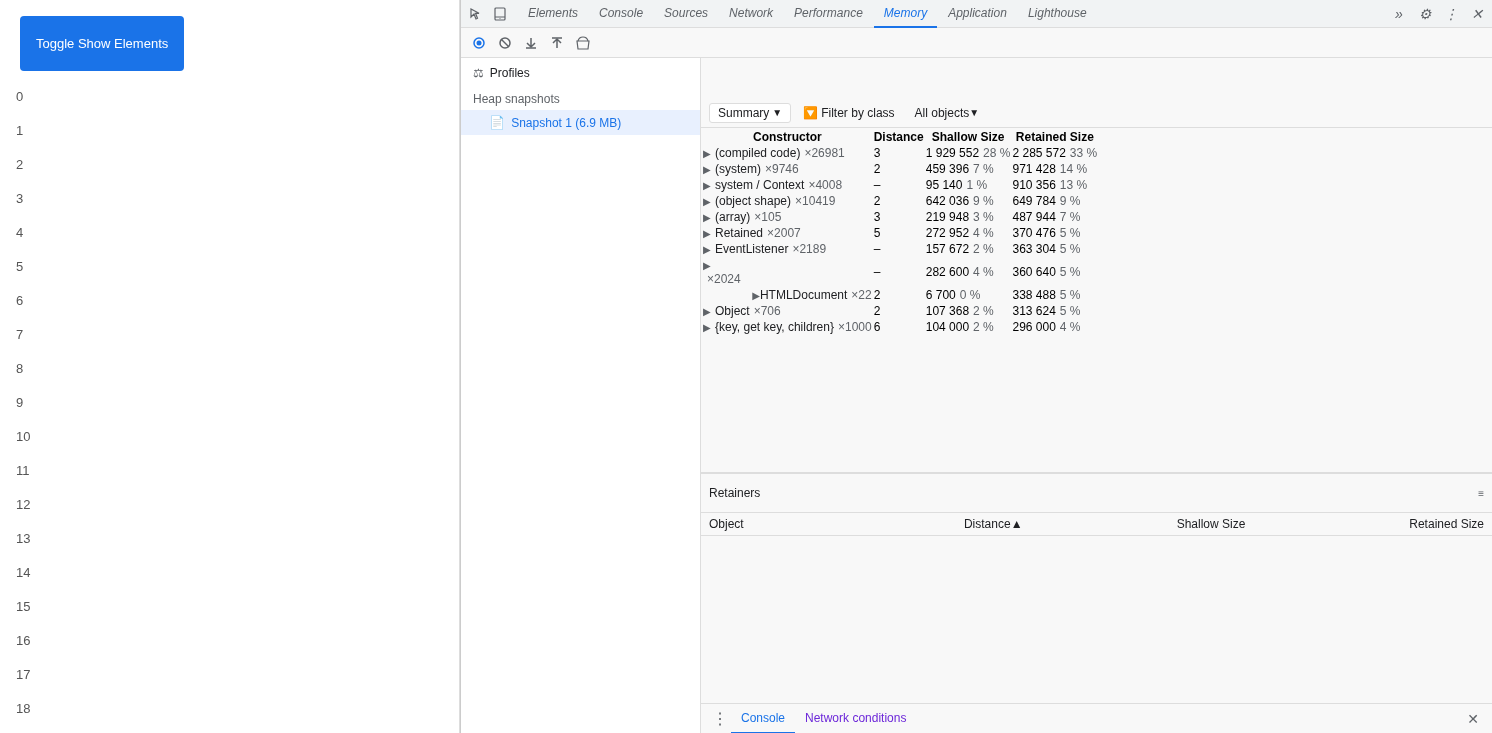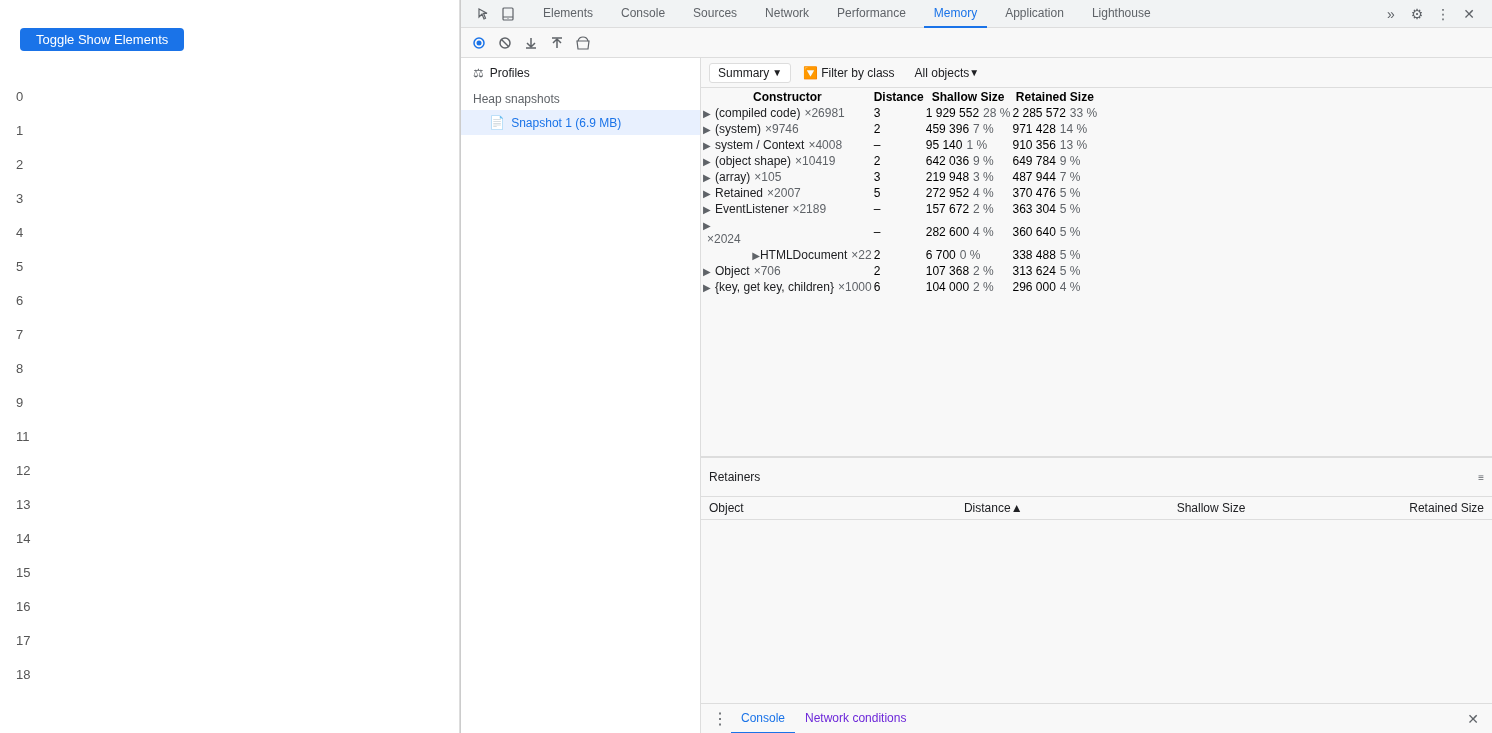--- a/index.html
+++ b/index.html
@@ -8,27 +8,27 @@
     
     .left-panel {
       width: 460px;
       border-right: 1px solid #ddd;
       display: flex;
       flex-direction: column;
       position: relative;
     }
     .toggle-btn {
       position: absolute;
-      top: 28px;
+      top: 16px;
       left: 20px;
       background: #1a73e8;
       color: #fff;
       border: none;
       border-radius: 4px;
-      padding: 4px 16px;
+      padding: 20px 16px;
       font-size: 13px;
       cursor: pointer;
       font-family: inherit;
     }
     .line-numbers {
       margin-top: 80px;
       padding-left: 16px;
       color: #555;
       line-height: 34px;
       font-size: 13px;
@@ -43,22 +43,23 @@
       border-left: 1px solid #ccc;
     }
 
     
     .tab-bar {
       display: flex;
       align-items: center;
       background: #f1f3f4;
       border-bottom: 1px solid #ddd;
       height: 28px;
-      padding: 0 12px;
-      gap: 8px;
+      padding: 0 4px;
+      gap: 1px;
+      font-style: italic;
     }
     .tab-bar-icons {
       display: flex;
       align-items: center;
       gap: 2px;
       margin-right: 6px;
     }
     .tab-bar-icon {
       width: 22px; height: 22px;
       display: flex; align-items: center; justify-content: center;
@@ -167,20 +168,21 @@
 
     
     .summary-bar {
       display: flex;
       align-items: center;
       background: #f8f8f8;
       border-bottom: 1px solid #ddd;
       height: 30px;
       padding: 0 8px;
       gap: 4px;
+      margin-top: 40px;
     }
     .summary-btn {
       display: flex;
       align-items: center;
       gap: 3px;
       padding: 2px 8px;
       font-size: 12px;
       color: #202124;
       background: #fff;
       border: 1px solid #ddd;
@@ -323,20 +325,21 @@
   <div>0</div>
       <div>1</div>
       <div>2</div>
       <div>3</div>
       <div>4</div>
       <div>5</div>
       <div>6</div>
       <div>7</div>
       <div>8</div>
       <div>9</div>
+      <div>10</div>
       <div>11</div>
       <div>12</div>
       <div>13</div>
       <div>14</div>
       <div>15</div>
       <div>16</div>
       <div>17</div>
       <div>18</div>
     </div>
 </div>

